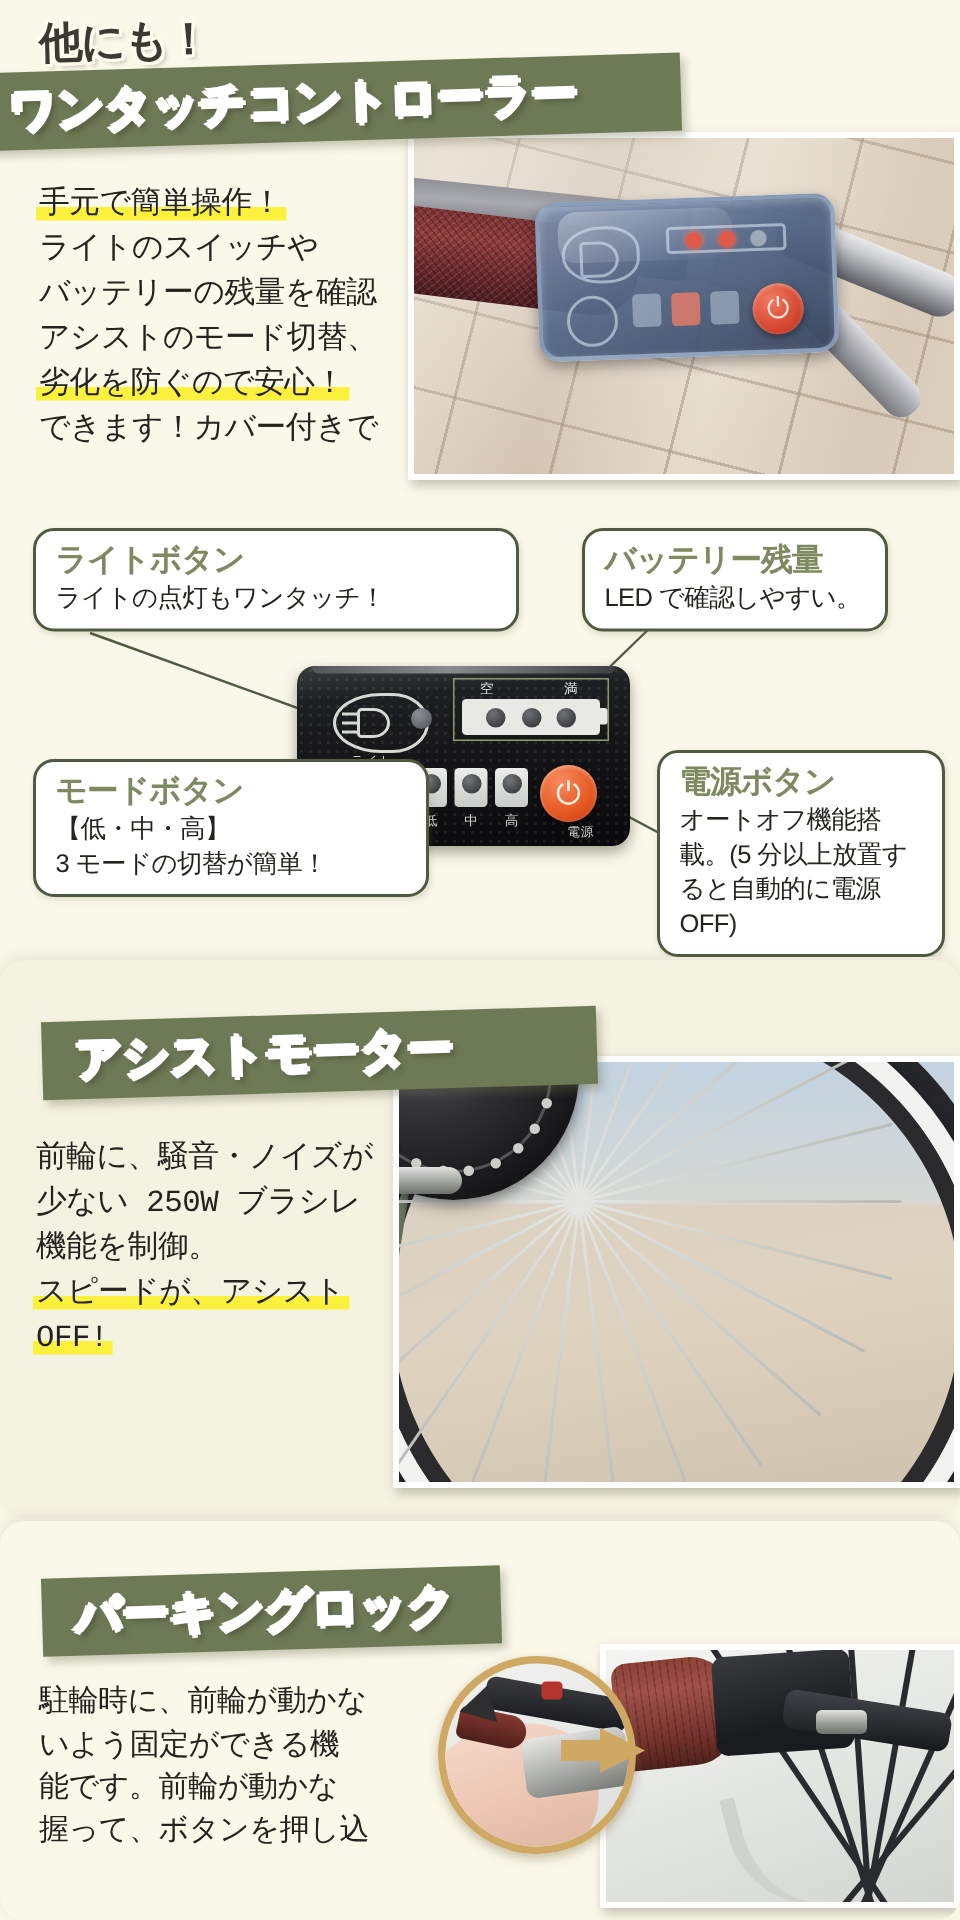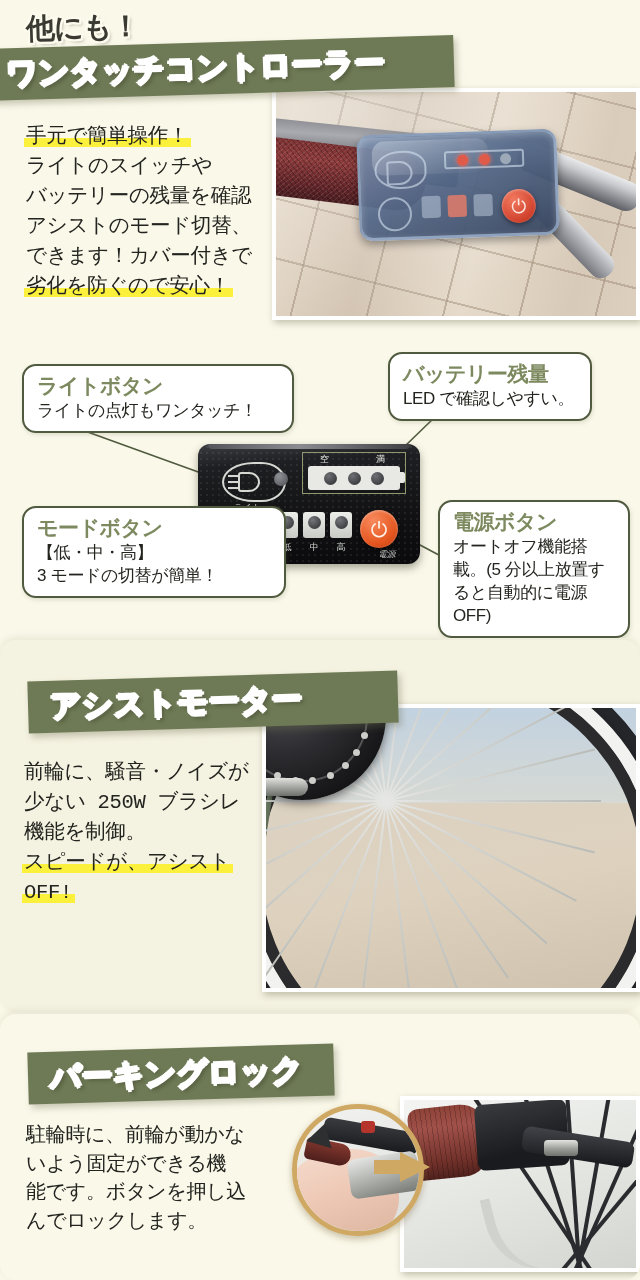--- a/index.html
+++ b/index.html
@@ -447,21 +447,21 @@
   }
   .callout .c-desc {
     font-size: 17px;
     color: #24241f;
     line-height: 23px;
     letter-spacing: -0.4px;
     white-space: nowrap;
   }
   .callout .c-desc.wrap { white-space: normal; }
 
-  #callout-light   { left: 22px;  top: 364px; width: 272px; }
+  #callout-light   { left: 22px;  top: 352px; width: 324px; }
   #callout-battery { left: 388px; top: 352px; width: 204px; }
   #callout-mode    { left: 22px;  top: 506px; width: 264px; }
   #callout-power   { left: 438px; top: 500px; width: 192px; }
 
   
   #connectors { position:absolute; inset:0; z-index: 4; pointer-events:none; }
 
   
   #controller-diagram {
     position: absolute;
@@ -587,21 +587,21 @@
     width: 38px; height: 38px; border-radius:50%;
     background: radial-gradient(circle at 36% 28%, #f98a5e, #e4561f 62%, #b8390e 100%);
     box-shadow: 0 2px 5px rgba(0,0,0,.5), inset 0 1px 3px rgba(255,255,255,.45);
   }
   .cd-power::after {
     content:"⏻";
     position:absolute; inset:0;
     display:flex; align-items:center; justify-content:center;
     color:#fff3ea; font-size:21px; line-height:1;
   }
-  .cd-lbl-power { right: 24px; top: 105px; font-style: italic; }
+  .cd-lbl-power { right: 24px; top: 105px; }
 </style>
 </head>
 <body>
 
 <div class="page">
 
   <div class="section s1">
 
     <div class="kicker">他にも！</div>
 
@@ -633,22 +633,22 @@
           <div class="cv-power"></div>
         </div>
       </div>
     </div>
 
     <div class="body-copy" id="copy-controller">
       <span class="ln"><span class="hl">手元で簡単操作！</span></span>
       <span class="ln"><span>ライトのスイッチや</span></span>
       <span class="ln"><span>バッテリーの残量を確認</span></span>
       <span class="ln"><span>アシストのモード切替、</span></span>
+      <span class="ln"><span class="hl">劣化を防ぐので安心！</span></span>
       <span class="ln"><span>できます！カバー付きで</span></span>
-      <span class="ln"><span class="hl">劣化を防ぐので安心！</span></span>
     </div>
 
     <svg id="connectors" width="640" height="638" viewBox="0 0 640 638">
       <line x1="60" y1="422" x2="248" y2="490" stroke="#4f5a3e" stroke-width="1.6"></line>
       <line x1="222" y1="533" x2="286" y2="533" stroke="#4f5a3e" stroke-width="1.6"></line>
       <line x1="436" y1="416" x2="372" y2="478" stroke="#4f5a3e" stroke-width="1.6"></line>
       <line x1="452" y1="562" x2="388" y2="528" stroke="#4f5a3e" stroke-width="1.6"></line>
     </svg>
 
     <div id="controller-diagram">
@@ -821,18 +821,18 @@
       <div class="inset-metal"></div>
       <div class="inset-arrow-tri"></div>
     </div>
 
     <div id="lock-arrow-tail" style="top:146px;"></div>
     <div id="lock-arrow" style="top:138px;"></div>
 
     <div class="body-copy" id="copy-lock" style="top:108px;">
       <span class="ln"><span>駐輪時に、前輪が動かな</span></span>
       <span class="ln"><span>いよう固定ができる機</span></span>
-      <span class="ln"><span>能です。ボタンを押し込</span></span>
-      <span class="ln"><span>んでロックします。</span></span>
+      <span class="ln"><span>能です。前輪が動かな</span></span>
+      <span class="ln"><span>握って、ボタンを押し込</span></span>
     </div>
   </div>
 
 </div>
 
 </body></html>

